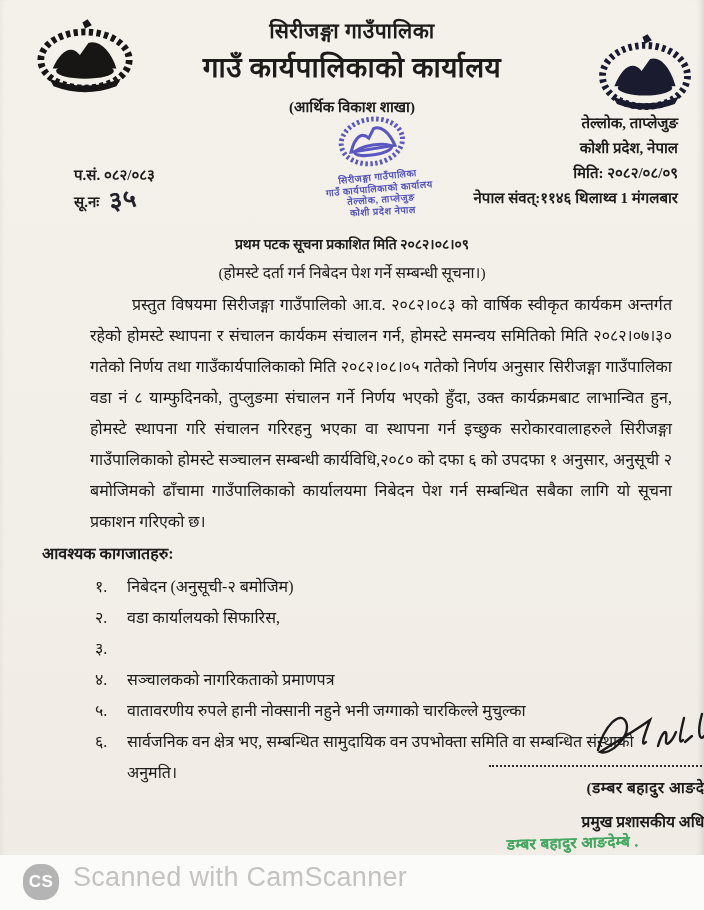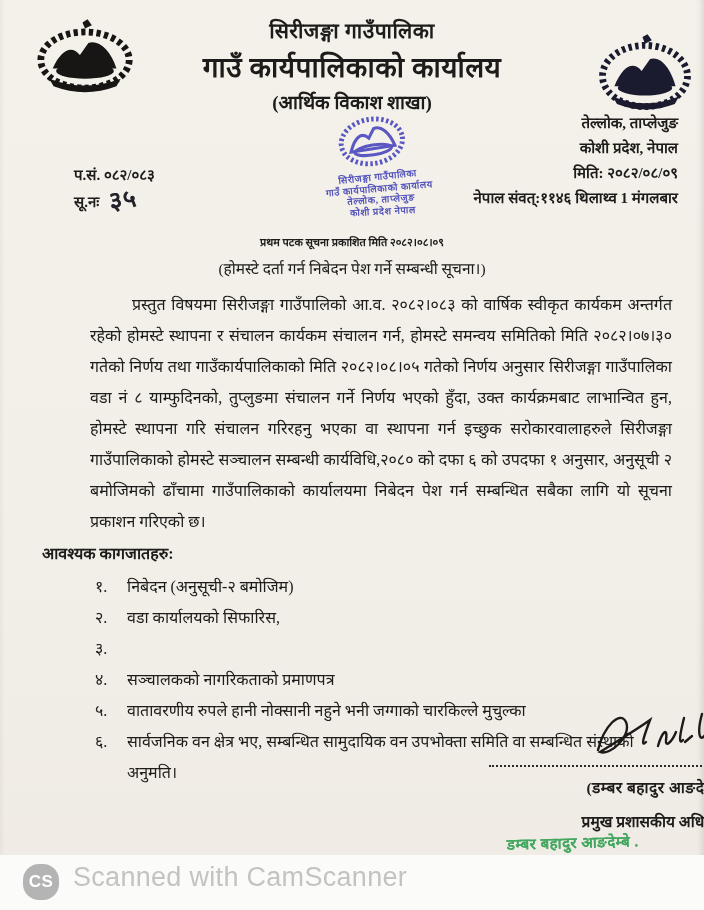--- a/index.html
+++ b/index.html
@@ -12,21 +12,21 @@
     color:#1d1c1a;
     box-shadow:inset -7px 0 9px -7px rgba(0,0,0,.18), inset 5px 0 7px -6px rgba(0,0,0,.10);
   }
   
   .emblem{position:absolute;}
   .emblem-left{left:34px;top:13px;width:102px;height:94px;}
   .emblem-right{left:594px;top:29px;width:102px;height:94px;}
   .header{position:absolute;left:0;right:0;top:16px;text-align:center;}
   .h-muni{font-size:21px;font-weight:bold;letter-spacing:.5px;}
   .h-office{font-size:28px;font-weight:bold;margin-top:3px;letter-spacing:.5px;}
-  .h-branch{font-size:19px;font-weight:bold;margin-top:4px;}
+  .h-branch{font-size:15px;font-weight:bold;margin-top:11px;}
   
   .address{position:absolute;right:26px;top:111px;text-align:right;font-size:15px;font-weight:bold;line-height:25px;}
   
   .refblock{position:absolute;left:74px;top:162px;font-size:15px;font-weight:bold;line-height:27px;}
   .suchana{display:flex;align-items:flex-start;gap:10px;}
   .hand-number{
     font-family:"DejaVu Sans",sans-serif;
     font-size:25px;color:#23222b;transform:rotate(-9deg);
     font-weight:bold;margin-top:-3px;letter-spacing:1px;
   }
@@ -36,21 +36,21 @@
     transform:rotate(-9deg);text-align:center;opacity:.88;
   }
   .blue-stamp svg{display:block;margin:0 auto;}
   .bs-line{font-size:9.5px;font-weight:bold;color:#4040b6;line-height:11.5px;letter-spacing:.6px;white-space:nowrap;}
   .bs-line:nth-child(2){transform:rotate(3deg);}
   .bs-line:nth-child(3){transform:rotate(4deg);}
   .bs-line:nth-child(4){transform:rotate(5deg);}
   .bs-line:nth-child(5){transform:rotate(6deg);}
   
   .subject{position:absolute;left:0;right:0;top:234px;text-align:center;}
-  .subj1{font-size:11px;font-weight:bold;}
+  .subj1{font-size:14px;font-weight:bold;}
   .subj2{font-size:15.5px;font-weight:normal;margin-top:8px;}
   
   .content{position:absolute;left:42px;top:289px;width:630px;}
   .paragraph{font-size:16px;line-height:31px;text-align:justify;text-indent:42px;font-weight:500;margin-left:48px;}
   .doc-heading{font-size:16px;font-weight:bold;line-height:31px;margin-top:1px;}
   .doc-list{margin-top:2px;}
   .doc-row{display:flex;gap:8px;padding-left:53px;font-size:16px;line-height:31px;font-weight:500;}
   .doc-num{width:24px;flex:none;}
   .doc-text{flex:1;text-align:left;}
   

